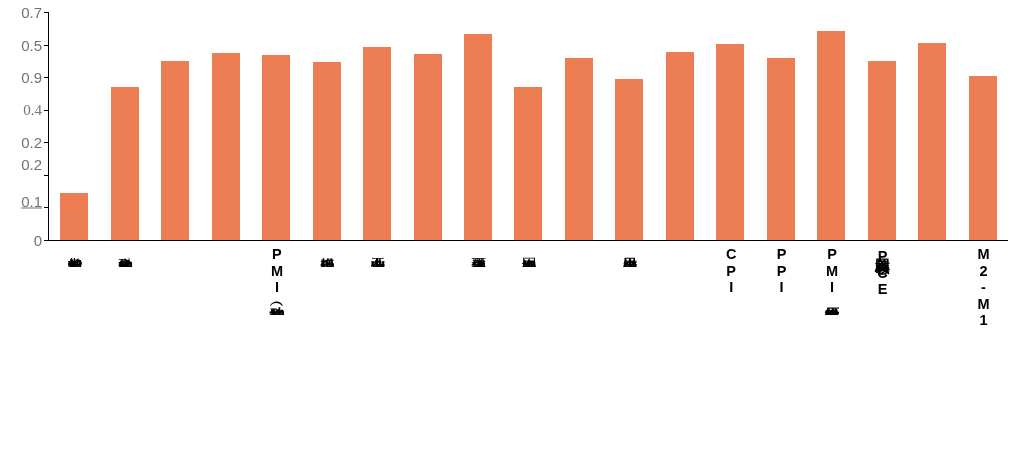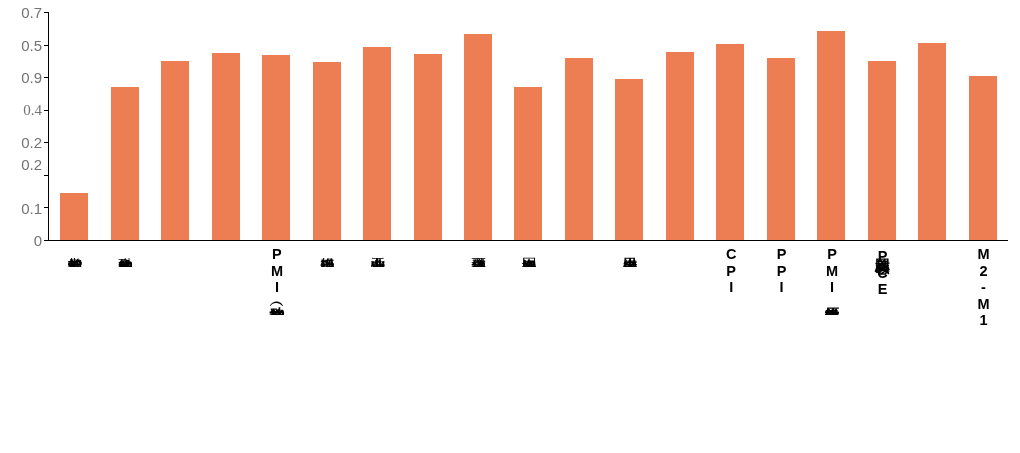--- a/index.html
+++ b/index.html
@@ -115,21 +115,21 @@
     font-weight: bold;
   }
 </style>
 </head>
 <body>
 
 <div id="chart-root">
 
   <div class="ytick-wrap">
       <div class="ytick" style="top: 228px;">0</div>
-      <div class="ytick" style="top: 196px;">0.1</div>
+      <div class="ytick" style="top: 189px; text-decoration: underline;">0.1</div>
       <div class="ytick" style="top: 152px;">0.2</div>
       <div class="ytick" style="top: 130.286px;">0.2</div>
       <div class="ytick" style="top: 97.7143px; font-family: Liberation Serif, serif;">0.4</div>
       <div class="ytick" style="top: 65.1429px;">0.9</div>
       <div class="ytick" style="top: 32.5714px;">0.5</div>
       <div class="ytick" style="top: 0px;">0.7</div>
     </div>
   <div class="axis-left"></div>
   <div class="axis-bottom"></div>
 

